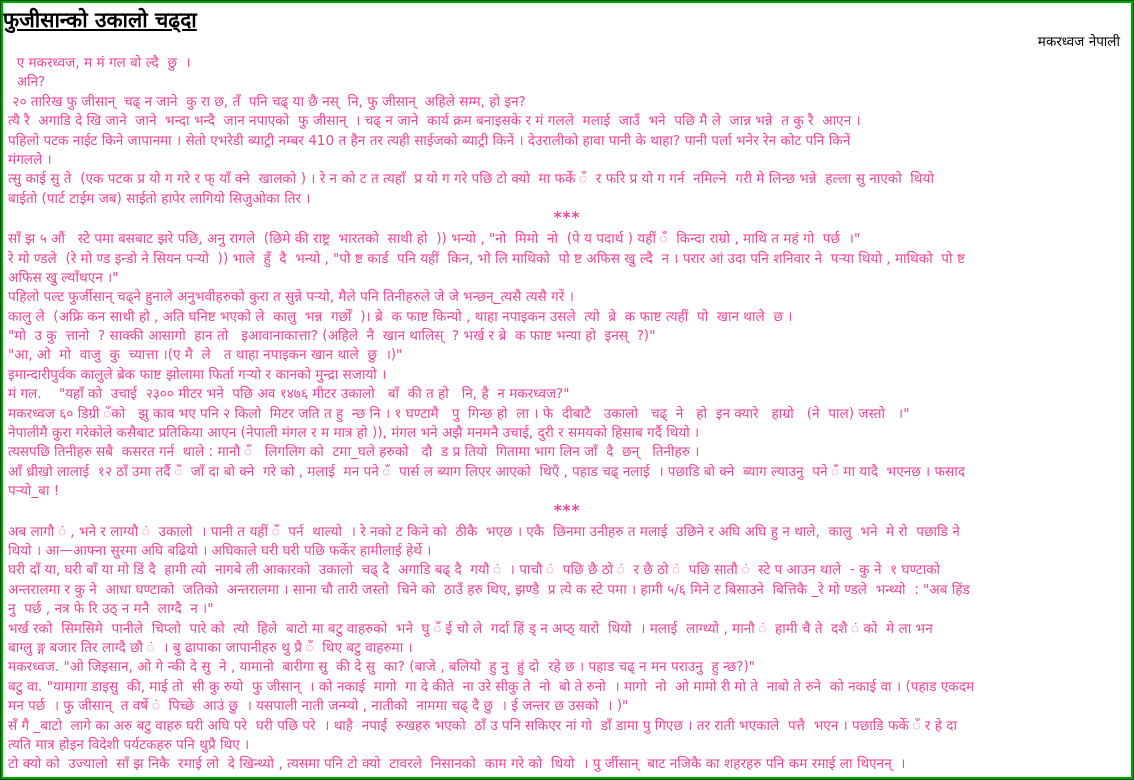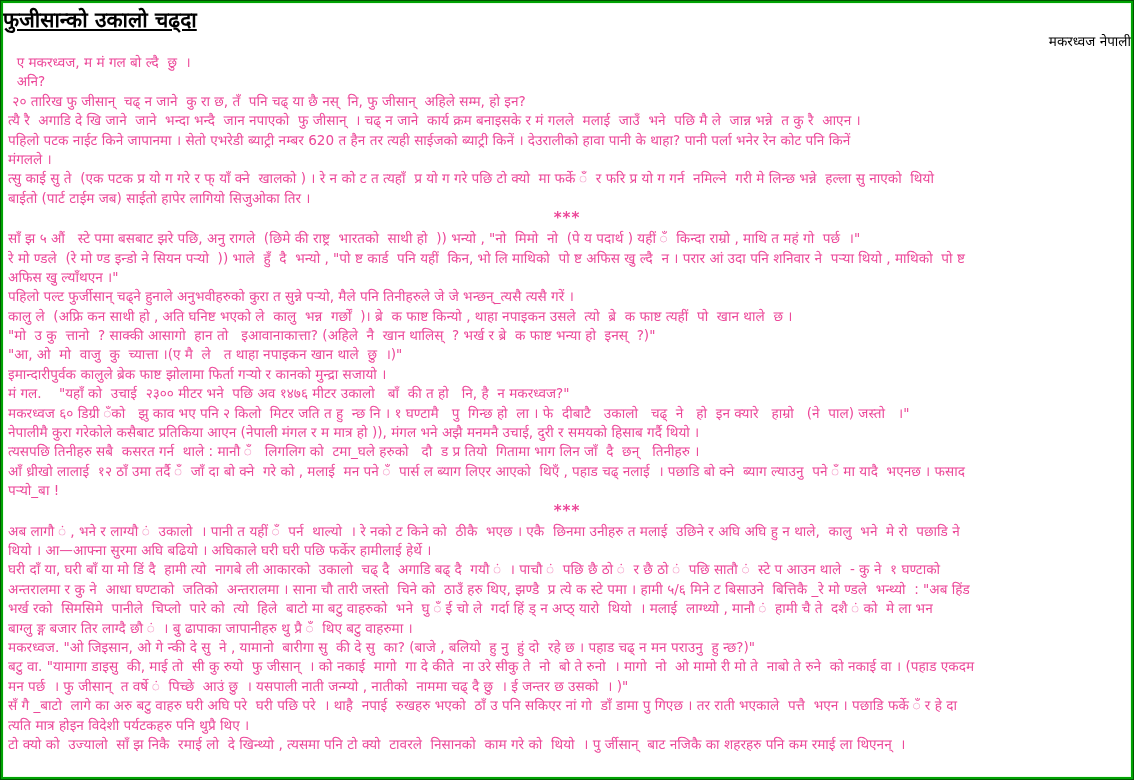--- a/index.html
+++ b/index.html
@@ -25,21 +25,21 @@
     font-size: 21px;
     line-height: 26px;
     margin-top: 4px;
     text-decoration: underline;
     color: #000000;
   }
   .doc-author {
     text-align: right;
     font-size: 13.5px;
     line-height: 17px;
-    padding-right: 0;
+    padding-right: 11px;
     color: #000000;
   }
   .doc-body {
     padding: 3px 5px 0 5px;
   }
   .line {
     font-size: 13.6px;
     height: 19.4px;
     line-height: 19.4px;
     white-space: pre;
@@ -60,21 +60,21 @@
 <body>
 
 <div class="page">
   <div class="doc-title">फुजीसान्को उकालो चढ्दा</div>
   <div class="doc-author">मकरध्वज नेपाली</div>
   <div class="doc-body" id="doc-body">
       <div class="line">  ए मकरध्वज, म मं गल बो ल्दै  छु  ।</div>
       <div class="line">  अनि?</div>
       <div class="line"> २० तारिख फु जीसान्  चढ् न जाने  कु रा छ, तँ  पनि चढ् या छै नस्  नि, फु जीसान्  अहिले सम्म, हो इन?</div>
       <div class="line">त्यै रै  अगाडि दे खि जाने  जाने  भन्दा भन्दै  जान नपाएको  फु जीसान्  । चढ् न जाने  कार्य क्रम बनाइसके र मं गलले  मलाई  जाउँ  भने  पछि मै ले  जान्न भन्ने  त कु रै  आएन ।</div>
-      <div class="line">पहिलो पटक नाईट किने जापानमा । सेतो एभरेडी ब्याट्री नम्बर 620 त हैन तर त्यही साईजको ब्याट्री किनें । देउरालीको हावा पानी के थाहा? पानी पर्ला भनेर रेन कोट पनि किनें</div>
+      <div class="line">पहिलो पटक नाईट किने जापानमा । सेतो एभरेडी ब्याट्री नम्बर 410 त हैन तर त्यही साईजको ब्याट्री किनें । देउरालीको हावा पानी के थाहा? पानी पर्ला भनेर रेन कोट पनि किनें</div>
       <div class="line">मंगलले ।</div>
       <div class="line">त्सु काई सु ते  (एक पटक प्र यो ग गरे र फ् याँ क्ने  खालको ) । रे न को ट त त्यहाँ  प्र यो ग गरे पछि टो क्यो  मा फर्के ँ  र फरि प्र यो ग गर्न  नमिल्ने  गरी मे लिन्छ भन्ने  हल्ला सु नाएको  थियो</div>
       <div class="line">बाईतो (पार्ट टाईम जब) साईतो हापेर लागियो सिजुओका तिर ।</div>
       <div class="line separator">***</div>
       <div class="line">साँ झ ५ औं   स्टे पमा बसबाट झरे पछि, अनु रागले  (छिमे की राष्ट्र  भारतको  साथी हो  )) भन्यो , "नो  मिमो  नो  (पे य पदार्थ ) यहीं ँ  किन्दा राम्रो , माथि त महं गो  पर्छ  ।"</div>
       <div class="line">रे मो ण्डले  (रे मो ण्ड इन्डो ने सियन पऱ्यो  )) भाले  हुँ  दै  भन्यो , "पो ष्ट कार्ड  पनि यहीं  किन, भो लि माथिको  पो ष्ट अफिस खु ल्दै  न । परार आं उदा पनि शनिवार ने  पऱ्या थियो , माथिको  पो ष्ट</div>
       <div class="line">अफिस खु ल्याँथएन ।"</div>
       <div class="line">पहिलो पल्ट फुर्जीसान् चढ्ने हुनाले अनुभवीहरुको कुरा त सुन्ने पऱ्यो, मैले पनि तिनीहरुले जे जे भन्छन्_त्यसै त्यसै गरें ।</div>
       <div class="line">कालु ले  (अफ्रि कन साथी हो , अति घनिष्ट भएको ले  कालु  भन्न  गर्छों  )। ब्रे  क फाष्ट किन्यो , थाहा नपाइकन उसले  त्यो  ब्रे  क फाष्ट त्यहीं  पो  खान थाले  छ ।</div>
       <div class="line">"मो  उ कु  त्तानो  ? साक्की आसागो  हान तो   इआवानाकात्ता? (अहिले  नै  खान थालिस्  ? भर्ख र ब्रे  क फाष्ट भन्या हो  इनस्  ?)"</div>
@@ -84,20 +84,21 @@
       <div class="line">मकरध्वज ६० डिग्री ँको   झु काव भए पनि २ किलो  मिटर जति त हु  न्छ नि । १ घण्टामै   पु  गिन्छ हो  ला । फे  दीबाटै   उकालो   चढ्  ने   हो  इन क्यारे   हाम्रो   (ने  पाल) जस्तो   ।"</div>
       <div class="line">नेपालीमै कुरा गरेकोले कसैबाट प्रतिकिया आएन (नेपाली मंगल र म मात्र हो )), मंगल भने अझै मनमनै उचाई, दुरी र समयको हिसाब गर्दै थियो ।</div>
       <div class="line bold">त्यसपछि तिनीहरु सबै  कसरत गर्न  थाले : मानौ ँ   लिगलिग को  टमा_घले हरुको   दौ  ड प्र तियो  गितामा भाग लिन जाँ  दै  छन्   तिनीहरु ।</div>
       <div class="line">आँ ध्रीखो लालाई  १२ ठाँ उमा तर्दै ँ  जाँ दा बो क्ने  गरे को , मलाई  मन पने ँ  पार्स ल ब्याग लिएर आएको  थिएँ , पहाड चढ् नलाई  । पछाडि बो क्ने  ब्याग ल्याउनु  पने ँ मा यादै  भएनछ । फसाद</div>
       <div class="line">पऱ्यो_बा !</div>
       <div class="line separator">***</div>
       <div class="line">अब लागौ ं , भने र लाग्यौ ं  उकालो  । पानी त यहीं ँ  पर्न  थाल्यो  । रे नको ट किने को  ठीकै  भएछ । एकै  छिनमा उनीहरु त मलाई  उछिने र अघि अघि हु न थाले,  कालु  भने  मे रो  पछाडि ने</div>
       <div class="line">थियो । आ—आफ्ना सुरमा अघि बढियो । अघिकाले घरी घरी पछि फर्केर हामीलाई हेर्थे ।</div>
       <div class="line">घरी दाँ या, घरी बाँ या मो डिं दै  हामी त्यो  नागबे ली आकारको  उकालो  चढ् दै  अगाडि बढ् दै  गयौ ं  । पाचौ ं  पछि छै ठो ं  र छै ठो ं  पछि सातौ ं  स्टे प आउन थाले  - कु ने  १ घण्टाको</div>
       <div class="line">अन्तरालमा र कु ने  आधा घण्टाको  जतिको  अन्तरालमा । साना चौ तारी जस्तो  चिने को  ठाउँ हरु थिए, झण्डै  प्र त्ये क स्टे पमा । हामी ५/६ मिने ट बिसाउने  बित्तिकै _रे मो ण्डले  भन्थ्यो  : "अब हिंड</div>
+      <div class="line">नु  पर्छ , नत्र फे रि उठ् न मनै  लाग्दै  न ।"</div>
       <div class="line">भर्ख रको  सिमसिमे  पानीले  चिप्लो  पारे को  त्यो  हिले  बाटो मा बटु वाहरुको  भने  घु ँ ई चो ले  गर्दा हिं ड् न अप्ठ् यारो  थियो  । मलाई  लाग्थ्यो , मानौ ं  हामी चै ते  दशै ं को  मे ला भन</div>
       <div class="line">बाग्लु ङ्ग बजार तिर लाग्दै छौ ं  । बु ढापाका जापानीहरु थु प्रै ँ  थिए बटु वाहरुमा ।</div>
       <div class="line">मकरध्वज. "ओ जिइसान, ओ गे न्की दे सु  ने , यामानो  बारीगा सु  की दे सु  का? (बाजे , बलियो  हु नु  हुं दो  रहे छ । पहाड चढ् न मन पराउनु  हु न्छ?)"</div>
       <div class="line">बटु वा. "यामागा डाइसु  की, माई तो  सी कु रुयो  फु जीसान्  । को नकाई  मागो  गा दे कीते  ना उरे सीकु ते  नो  बो ते रुनो  । मागो  नो  ओ मामो री मो ते  नाबो ते रुने  को नकाई वा । (पहाड एकदम</div>
       <div class="line">मन पर्छ  । फु जीसान्  त वर्षे ं  पिच्छे  आउं छु  । यसपाली नाती जन्म्यो , नातीको  नाममा चढ् दै छु  । ई जन्तर छ उसको  । )"</div>
       <div class="line">सँ गै _बाटो  लागे का अरु बटु वाहरु घरी अघि परे  घरी पछि परे  । थाहै  नपाई  रुखहरु भएको  ठाँ उ पनि सकिएर नां गो  डाँ डामा पु गिएछ । तर राती भएकाले  पत्तै  भएन । पछाडि फर्के ँ र हे दा</div>
       <div class="line">त्यति मात्र होइन विदेशी पर्यटकहरु पनि थुप्रै थिए ।</div>
       <div class="line">टो क्यो को  उज्यालो  साँ झ निकै  रमाई लो  दे खिन्थ्यो , त्यसमा पनि टो क्यो  टावरले  निसानको  काम गरे को  थियो  । पु र्जीसान्  बाट नजिकै का शहरहरु पनि कम रमाई ला थिएनन्  ।</div>
     </div>
 </div>

